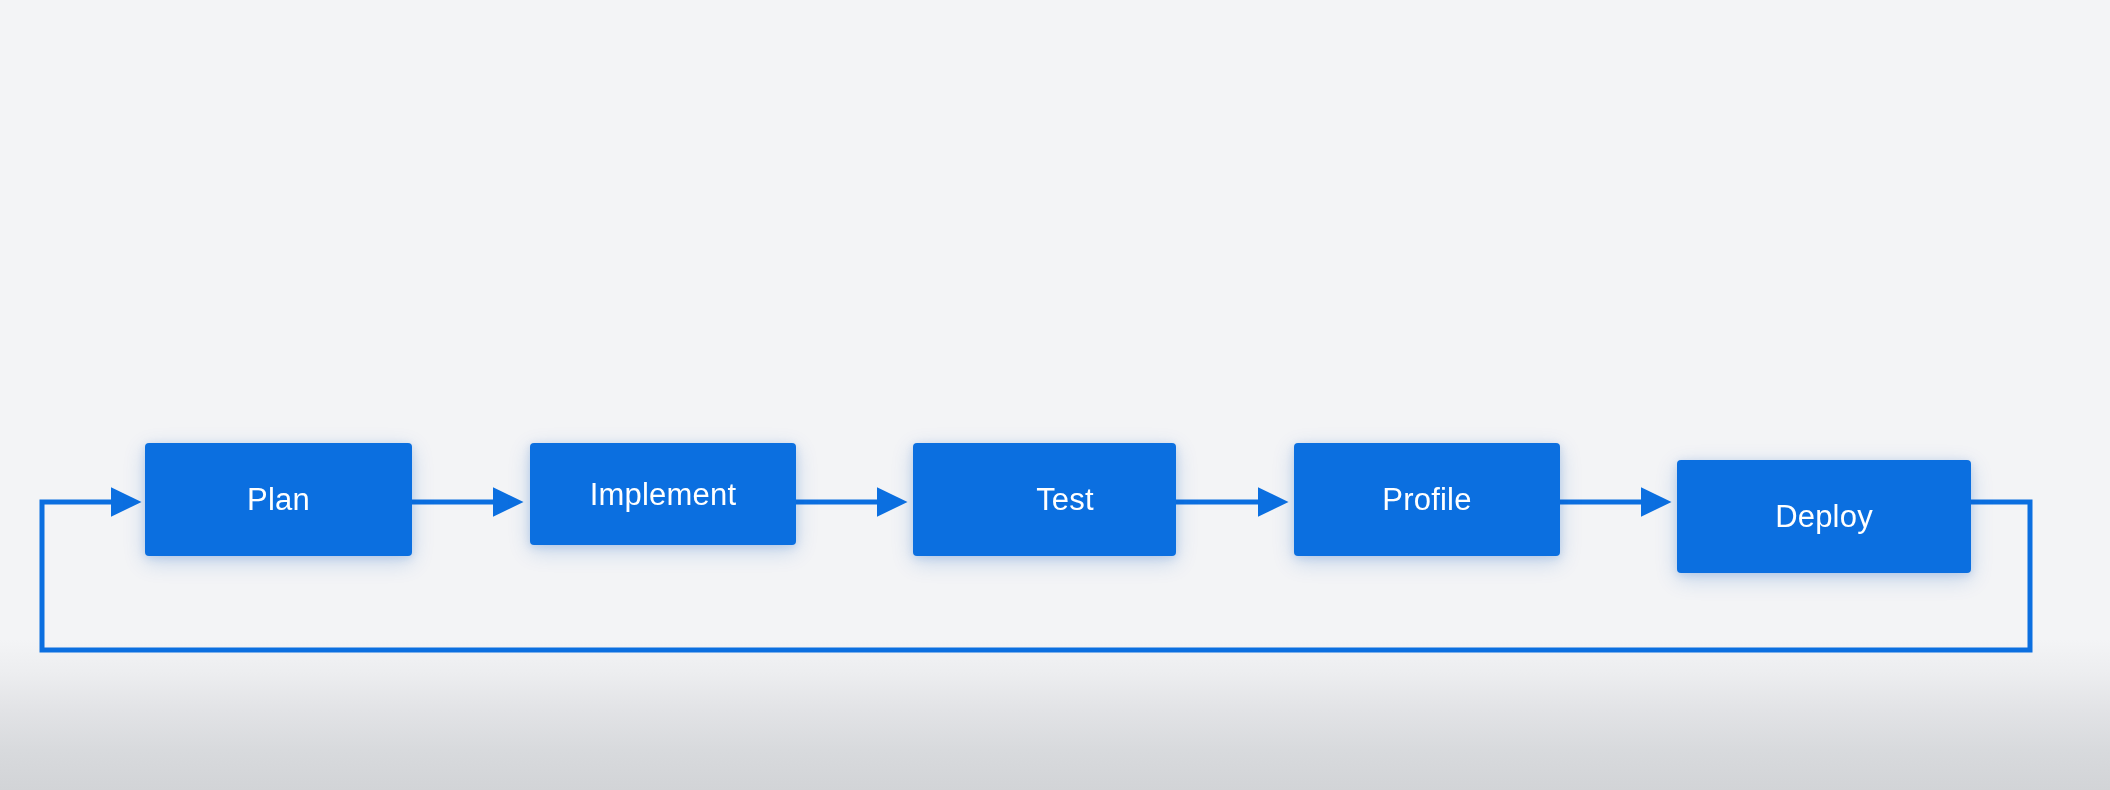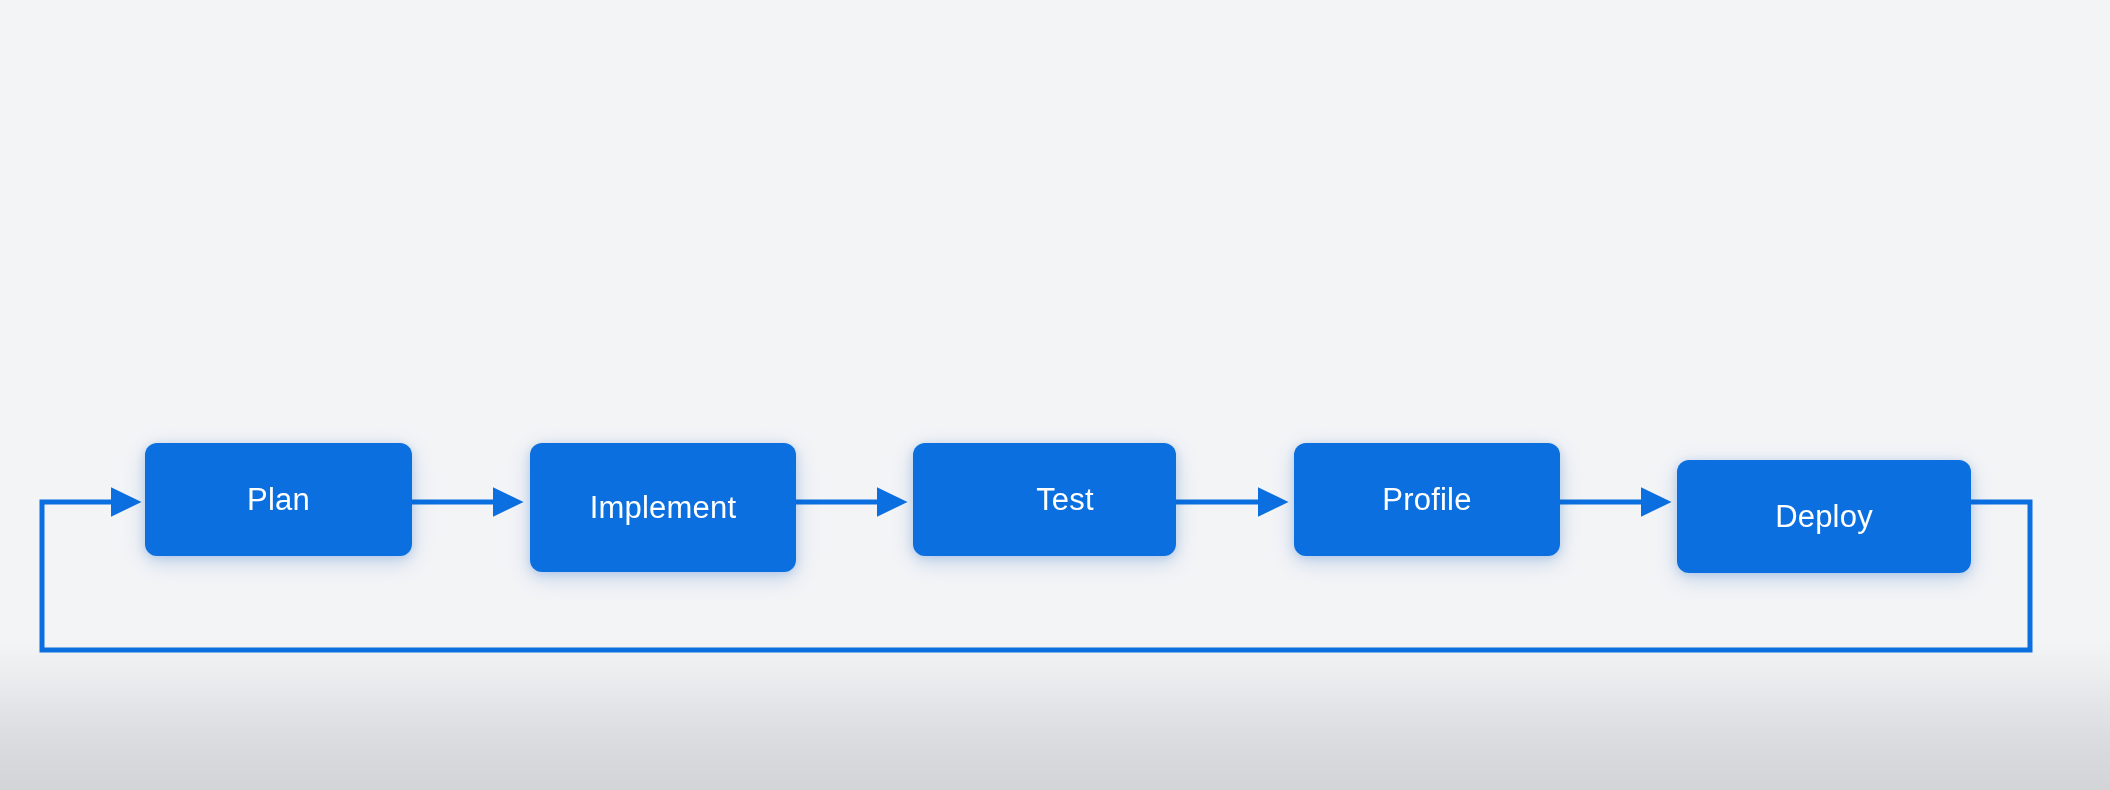--- a/index.html
+++ b/index.html
@@ -32,21 +32,21 @@
     top: 0;
     width: 2110px;
     height: 790px;
     overflow: visible;
   }
   .node {
     position: absolute;
     display: flex;
     align-items: center;
     justify-content: center;
-    border-radius: 12px;
+    border-radius: 4px;
     box-sizing: border-box;
     box-shadow: 0 6px 22px rgba(10, 90, 190, 0.20),
                 0 2px 8px rgba(10, 90, 190, 0.16);
   }
   .node-label {
     color: #ffffff;
     font-family: "Liberation Sans", sans-serif;
     font-size: 31px;
     font-weight: 400;
     letter-spacing: 0.2px;
@@ -78,21 +78,21 @@
 
     <line x1="1176" y1="502" x2="1265" y2="502" stroke="#0b6fe0" stroke-width="5" marker-end="url(#arrowhead)"></line>
 
     <line x1="1560" y1="502" x2="1648" y2="502" stroke="#0b6fe0" stroke-width="5" marker-end="url(#arrowhead)"></line>
   </svg>
 
   <div class="node" style="left:145px; top:443px; width:267px; height:113px; background:#0b6fe0;">
     <span class="node-label">Plan</span>
   </div>
 
-  <div class="node" style="left:530px; top:443px; width:266px; height:129px; background:#0b6fe0;">
+  <div class="node" style="left:530px; top:443px; width:266px; height:102px; background:#0b6fe0;">
     <span class="node-label">Implement</span>
   </div>
 
   <div class="node" style="left:913px; top:443px; width:263px; height:113px; background:#0b6fe0;padding-left:41px;">
     <span class="node-label">Test</span>
   </div>
 
   <div class="node" style="left:1294px; top:443px; width:266px; height:113px; background:#0b6fe0;">
     <span class="node-label">Profile</span>
   </div>

